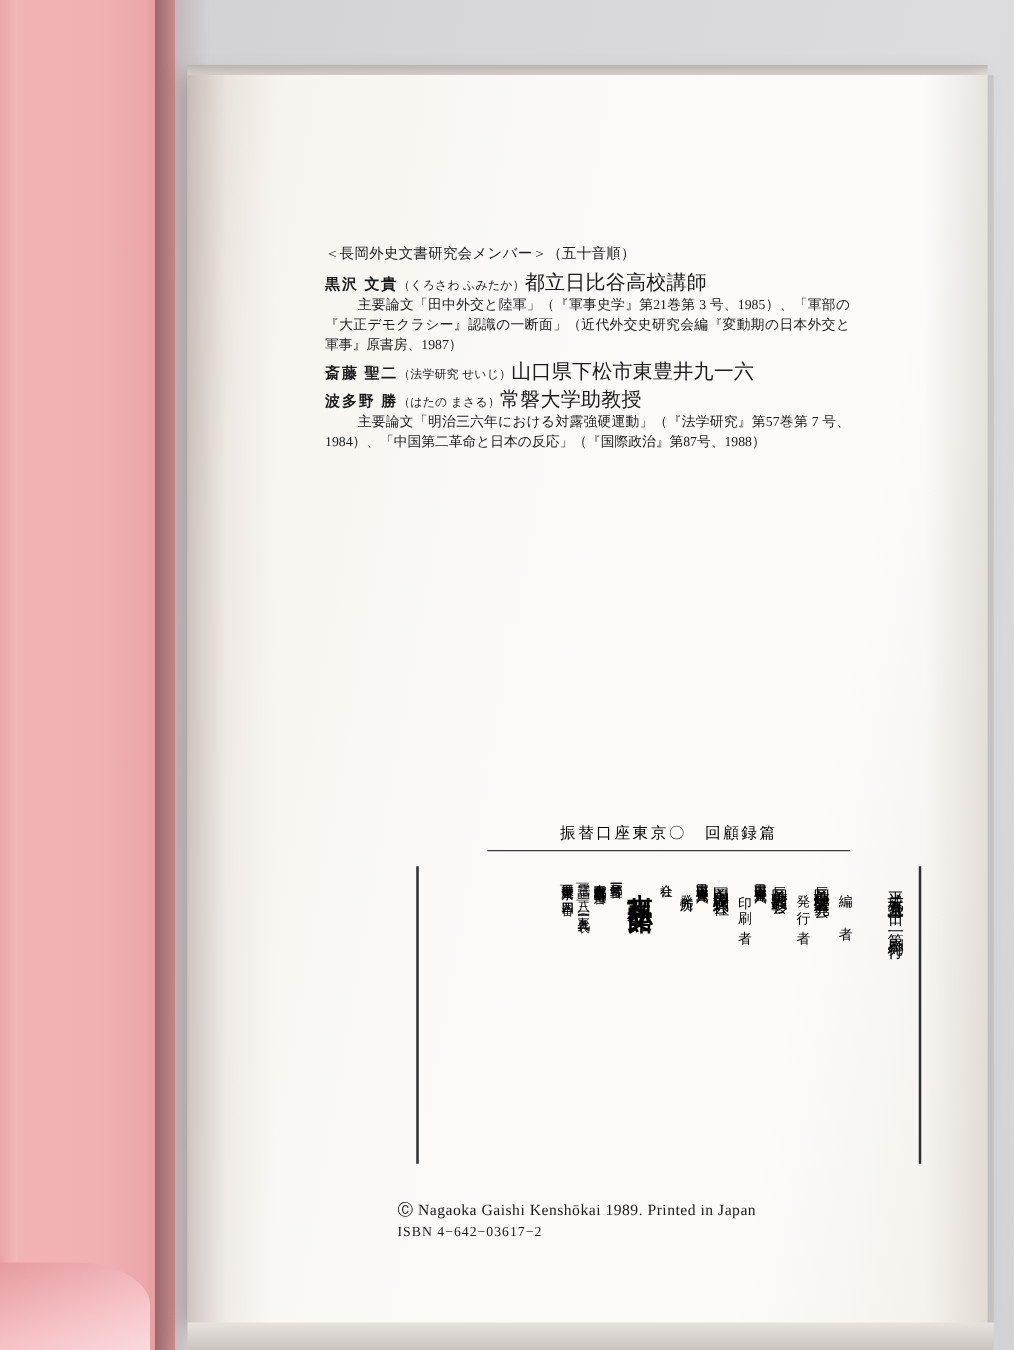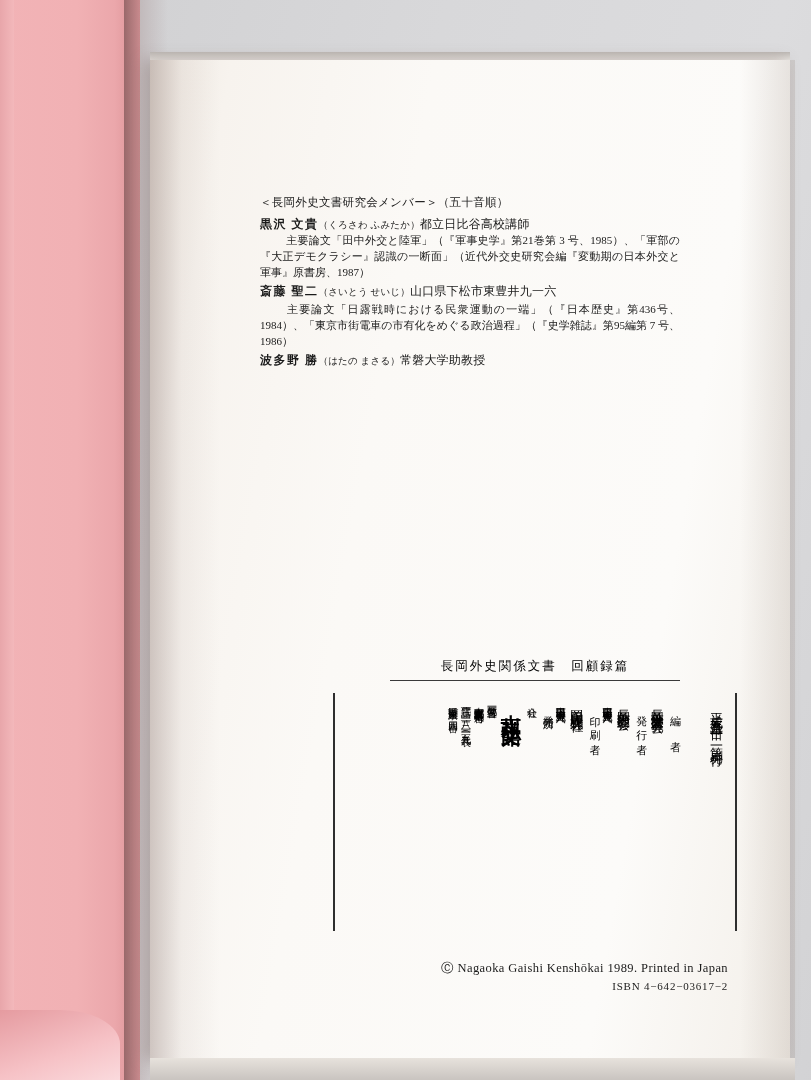--- a/index.html
+++ b/index.html
@@ -124,21 +124,21 @@
     font-weight: bold;
     letter-spacing: 1.5px;
     text-align: right;
   }
   .member-reading {
     font-size: 9.5px;
     letter-spacing: 0.2px;
     text-align: center;
   }
   .member-title {
-    font-size: 12px;
+    font-size: 16px;
   }
   .member-works {
     font-size: 11px;
     line-height: 1.45;
     text-align: justify;
     text-justify: inter-ideograph;
     margin-left: 0;
     font-family: Liberation Serif, serif;
   }
   .member-works .indent {
@@ -224,24 +224,24 @@
     letter-spacing: 3px;
   }
   .value.small {
     font-size: 10px;
     letter-spacing: 0.5px;
     line-height: 1.3;
   }
 
   #copyright {
     position: absolute;
-    left: 158px;
+    left: 168px;
     top: 900px;
     width: 420px;
-    text-align: right;
+    text-align: left;
     font-family: "Liberation Serif", serif;
     font-size: 12.5px;
     letter-spacing: 0.4px;
     color: #1a1a1a;
   }
   #isbn {
     margin-top: 3px;
     font-size: 11px;
     letter-spacing: 0.8px;
   }
@@ -279,37 +279,37 @@
 
       <div class="member">
         <div class="member-name-line">
           <span class="member-name">黒沢 文貴</span><span class="member-reading">（くろさわ ふみたか）</span><span class="member-title">都立日比谷高校講師</span>
         </div>
         <div class="member-works"><span class="indent"></span><span>主要論文「田中外交と陸軍」（『軍事史学』第21巻第 3 号、1985）、「軍部の『大正デモクラシー』認識の一断面」（近代外交史研究会編『変動期の日本外交と軍事』原書房、1987）</span></div>
       </div>
 
       <div class="member">
         <div class="member-name-line">
-          <span class="member-name">斎藤 聖二</span><span class="member-reading">（さいとう せいじ）</span><span class="member-title">山口県下松市東豊井九一六</span>
+          <span class="member-name">斎藤 聖二</span><span class="member-reading">（法学研究 せいじ）</span><span class="member-title">山口県下松市東豊井九一六</span>
         </div>
       </div>
 
       <div class="member">
-        <div class="member-works"><span class="indent"></span><span>主要論文「日露戦時における民衆運動の一端」（『日本歴史』第436号、1984）、「東京市街電車の市有化をめぐる政治過程」（『史学雑誌』第95編第 7 号、1986）</span></div>
       </div>
 
       <div class="member">
         <div class="member-name-line">
           <span class="member-name">波多野 勝</span><span class="member-reading">（はたの まさる）</span><span class="member-title">常磐大学助教授</span>
         </div>
+        <div class="member-works"><span class="indent"></span><span>主要論文「明治三六年における対露強硬運動」（『法学研究』第57巻第 7 号、1984）、「中国第二革命と日本の反応」（『国際政治』第87号、1988）</span></div>
       </div>
     </div>
 
     <div id="colophon">
-      <div id="colophon-title">長岡外史関係文書　回顧録篇</div>
+      <div id="colophon-title">振替口座東京〇　回顧録篇</div>
 
       <div id="colophon-box">
         <div class="vcols">
           <div class="vblock date">平成元年五月二十日　第一刷発行</div>
 
           <div class="row">
             <div class="value">長岡外史文書研究会</div>
             <div class="label">編　　者</div>
           </div>
 

